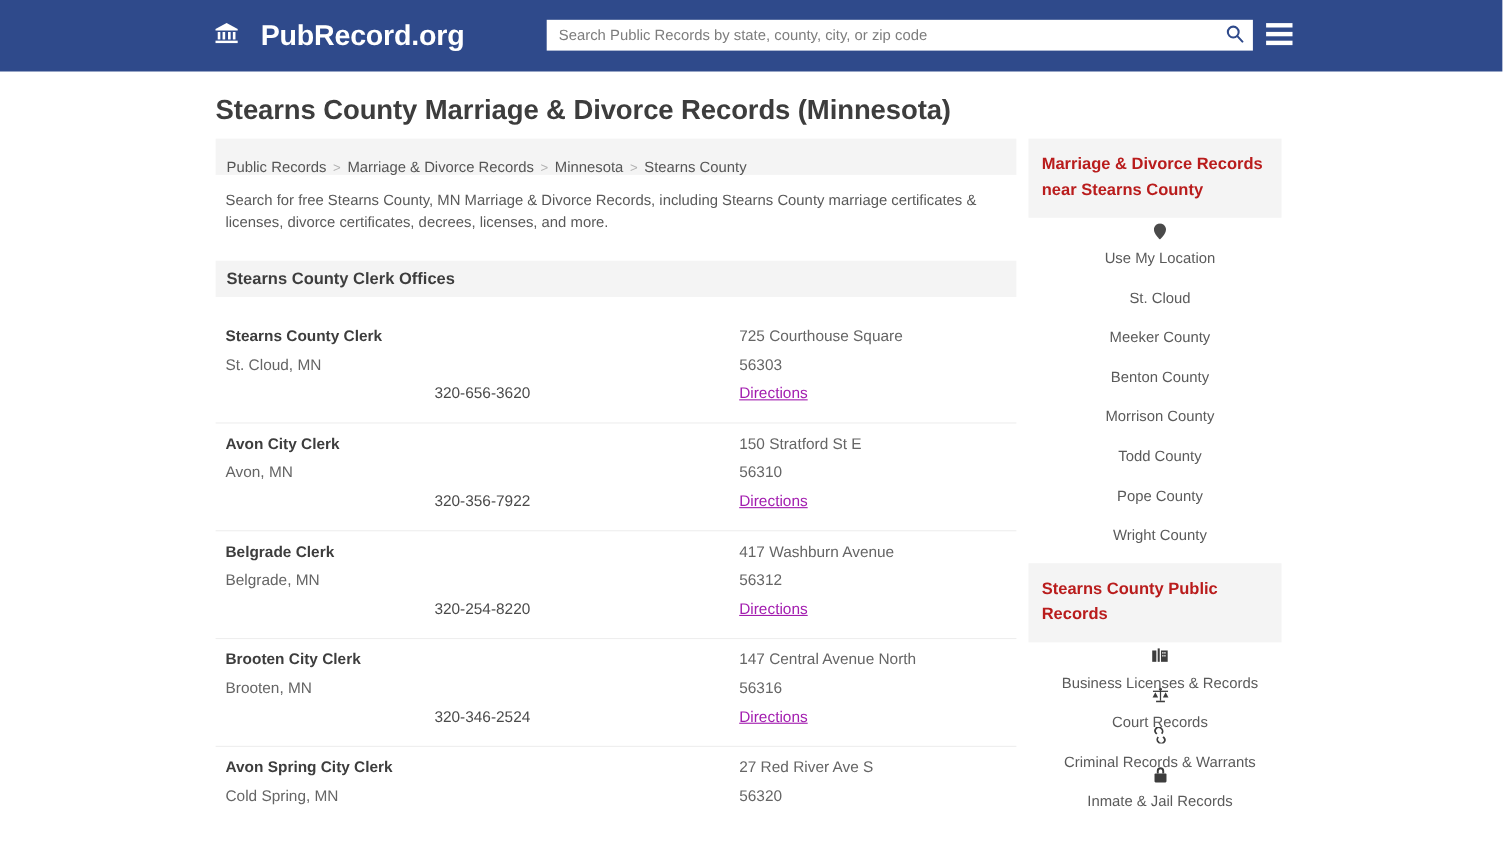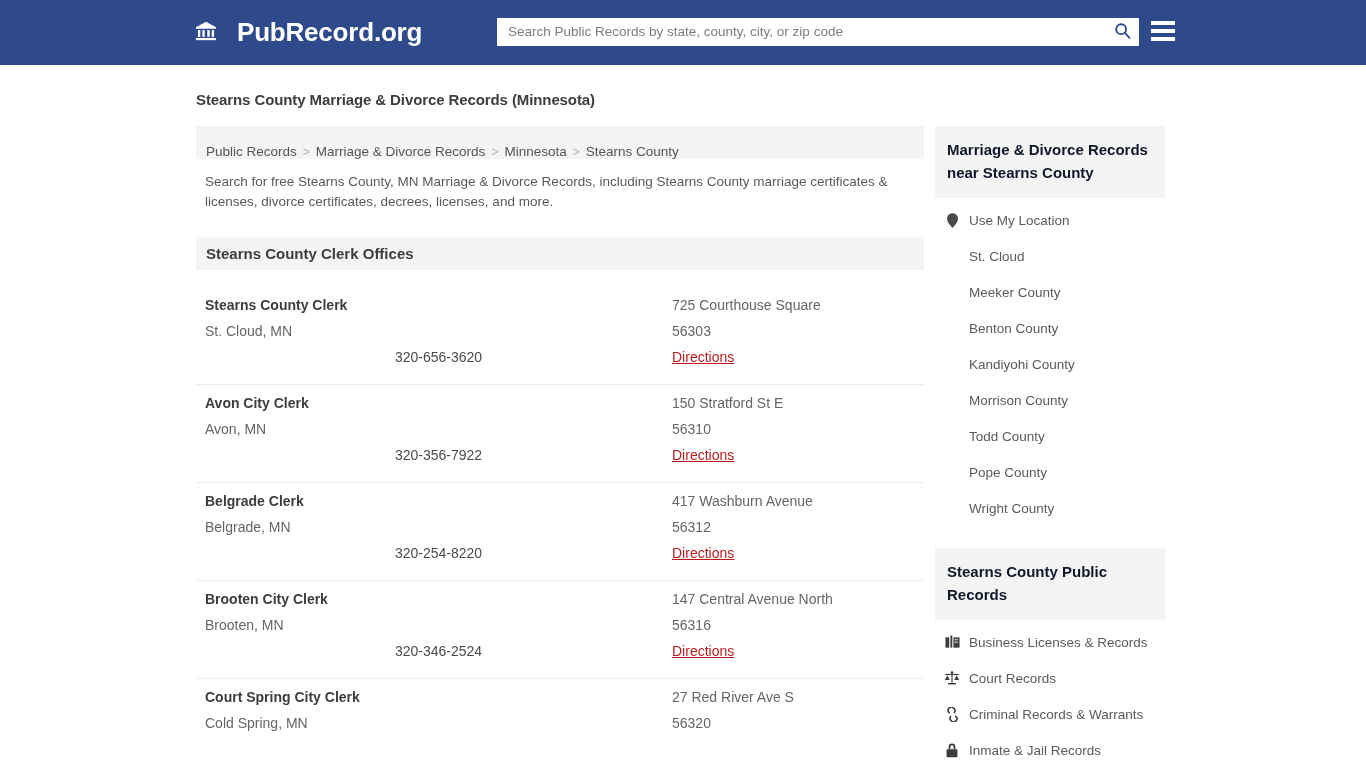--- a/index.html
+++ b/index.html
@@ -72,21 +72,21 @@
 
   
   .page {
     position: relative;
     width: 1366px;
     padding-top: 18px;
   }
   .page-title {
     margin: 0;
     padding: 0 0 0 196px;
-    font-size: 15px;
+    font-size: 25px;
     line-height: 34px;
     font-weight: bold;
     color: #3d3d3d;
     letter-spacing: -0.1px;
   }
 
   .columns {
     position: relative;
     margin-top: 9px;
   }
@@ -162,50 +162,51 @@
     line-height: 26px;
   }
   .l-phone {
     font-size: 14px;
     color: #4a4a4a;
     line-height: 26px;
     text-align: center;
   }
   .l-dir {
     font-size: 14px;
-    color: #b91c1c;
+    color: #a21caf;
     line-height: 26px;
     text-decoration: underline;
     cursor: pointer;
     display: inline-block;
   }
 
   
   .side-col {
     position: absolute;
     left: 935px; top: 0;
     width: 230px;
   }
   .side-head {
     background: #f4f4f4;
     padding: 12px 12px 14px 12px;
     font-size: 15px;
     font-weight: bold;
-    color: #0f172a;
+    color: #b91c1c;
     line-height: 23px;
   }
   .side-list { padding-top: 4px; }
   .side-item {
     display: flex; align-items: center;
     gap: 9px;
     height: 36px;
     padding-left: 9px;
     font-size: 13.5px;
     color: #5a5a5a;
     cursor: pointer;
+    flex-direction: column;
   }
   .side-item .ico {
     width: 16px; height: 16px;
     display: flex; align-items: center; justify-content: center;
     flex: 0 0 16px;
   }
   .side-head.second { margin-top: 22px; }
 </style>
 </head>
 <body>
@@ -315,21 +316,21 @@
           </div>
           <div class="lcol-right">
             <div class="l-line">147 Central Avenue North</div>
             <div class="l-line">56316</div>
             <a class="l-dir" href="#">Directions</a>
           </div>
         </div>
 
         <div class="listing">
           <div class="lcol-left">
-            <div class="l-name">Court Spring City Clerk</div>
+            <div class="l-name">Avon Spring City Clerk</div>
             <div class="l-line">Cold Spring, MN</div>
 
           </div>
           <div class="lcol-right">
             <div class="l-line">27 Red River Ave S</div>
             <div class="l-line">56320</div>
 
           </div>
         </div>
 
@@ -359,24 +360,20 @@
         <div class="side-item">
           <span class="ico"></span>
           <span>Meeker County</span>
         </div>
 
         <div class="side-item">
           <span class="ico"></span>
           <span>Benton County</span>
         </div>
 
-        <div class="side-item">
-          <span class="ico"></span>
-          <span>Kandiyohi County</span>
-        </div>
 
         <div class="side-item">
           <span class="ico"></span>
           <span>Morrison County</span>
         </div>
 
         <div class="side-item">
           <span class="ico"></span>
           <span>Todd County</span>
         </div>

